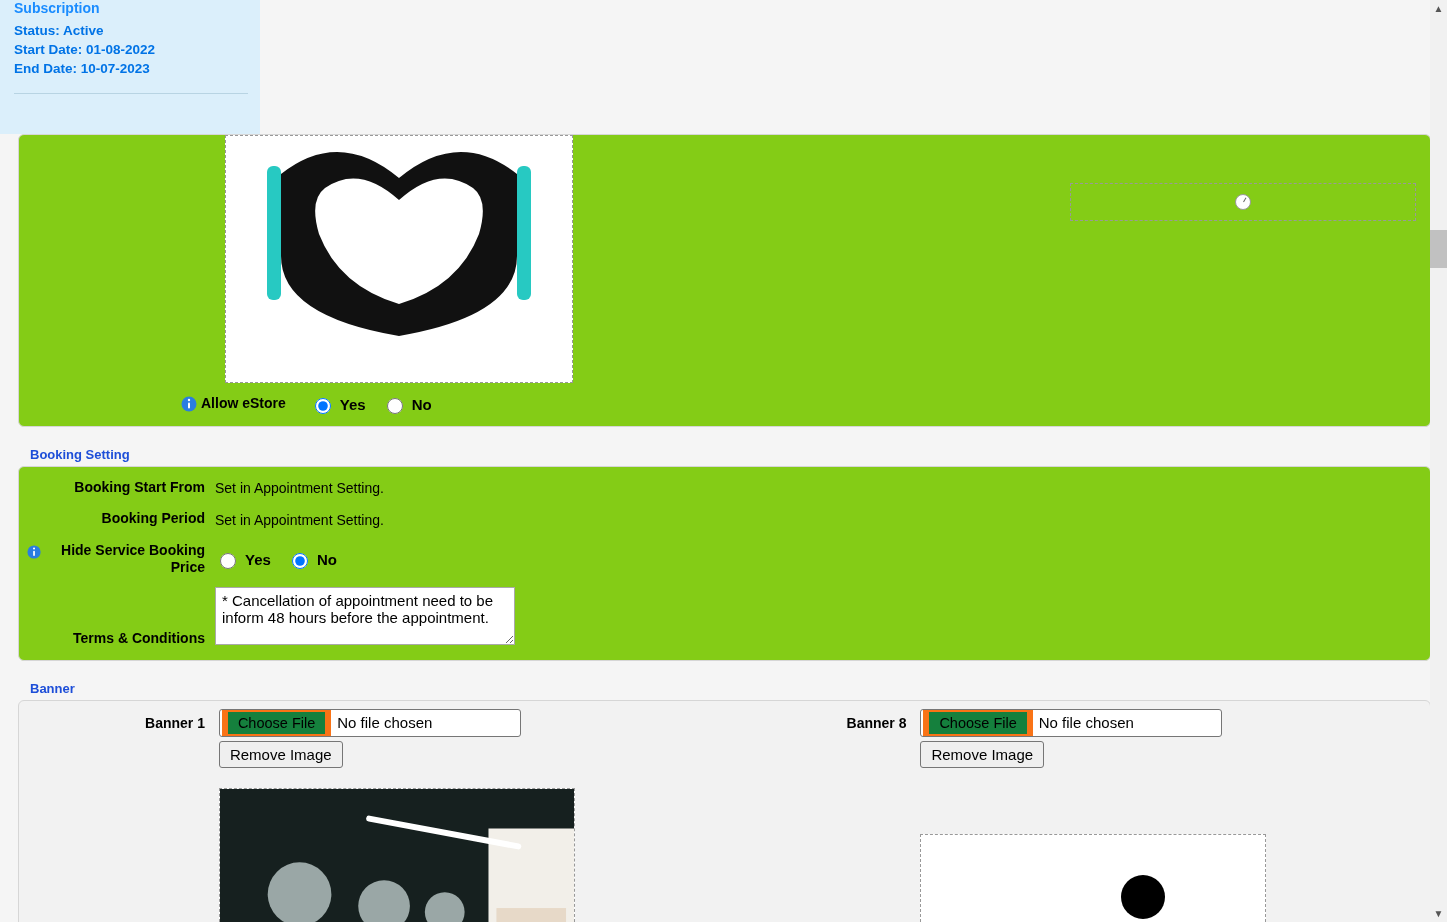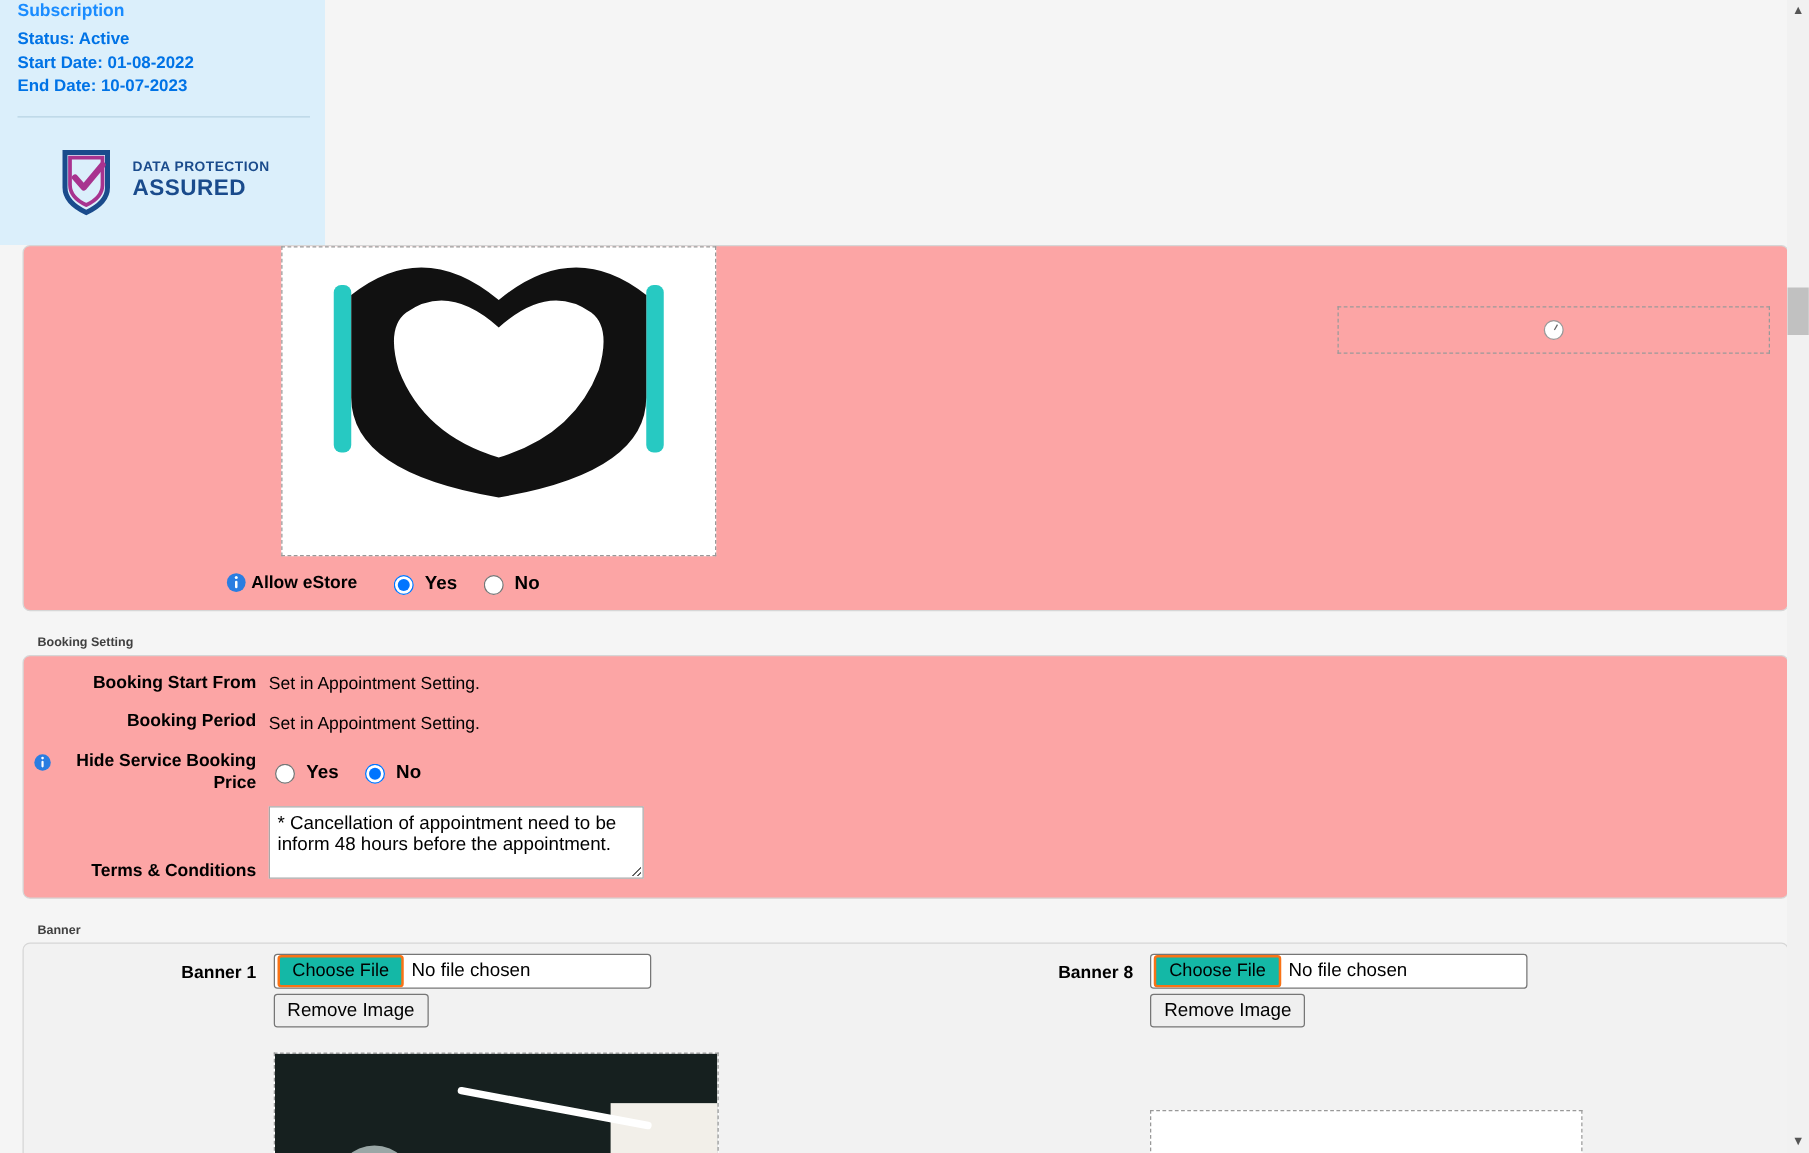--- a/index.html
+++ b/index.html
@@ -58,27 +58,27 @@
 
   
   .main {
     flex: 1;
     background: #f5f5f5;
     padding: 0 16px 20px 18px;
     overflow-y: auto;
   }
   .section { margin-bottom: 12px; }
   .section-header {
-    color: #404040;
-    font-weight: bold;
-    font-size: 10px;
+    color: #1d4ed8;
+    font-weight: bold;
+    font-size: 13px;
     padding: 8px 0 4px 12px;
   }
   .panel {
-    background: #fca5a5;
+    background: #84cc16;
     border: 1px solid #d6d6d6;
     border-radius: 6px;
     padding: 8px 8px 12px 8px;
   }
   .row {
     display: flex;
     align-items: flex-end;
     margin-bottom: 10px;
   }
   .label {
@@ -194,22 +194,22 @@
     border: 1px solid #767676;
     border-radius: 3px;
     background: #fff;
     height: 28px;
     padding-right: 10px;
     width: 302px;
     font-size: 15px;
     overflow: hidden;
   }
   .choose-btn {
-    background: #14b8a6;
-    border: 2px solid #f97316;
+    background: #15803d;
+    border: 6px solid #f97316;
     border-radius: 3px;
     padding: 3px 10px;
     margin: 2px 6px 2px 2px;
     font-size: 14.5px;
     cursor: pointer;
     font-family: inherit;
   }
   .remove-btn {
     display: block;
     margin-top: 4px;
@@ -274,31 +274,20 @@
 <body>
 
 <div class="viewport">
 
   <div class="sidebar">
     <div class="sub-title">Subscription</div>
     <div class="sub-line">Status: Active</div>
     <div class="sub-line">Start Date: 01-08-2022</div>
     <div class="sub-line">End Date: 10-07-2023</div>
     <hr class="sub-divider">
-    <div class="dp-badge">
-      <svg width="62" height="62" viewBox="0 0 62 62">
-        <path d="M14 8 L48 8 L48 36 Q48 48 31 56 Q14 48 14 36 Z" fill="none" stroke="#1a4b8c" stroke-width="4"></path>
-        <path d="M18 12 L44 12 L44 34 Q44 44 31 50 Q18 44 18 34 Z" fill="none" stroke="#a8338f" stroke-width="3"></path>
-        <path d="M22 28 L29 36 L44 18" fill="none" stroke="#a8338f" stroke-width="5" stroke-linecap="round" stroke-linejoin="round"></path>
-      </svg>
-      <div class="dp-text">
-        <div class="dp-text-1">DATA PROTECTION</div>
-        <div class="dp-text-2">ASSURED</div>
-      </div>
-    </div>
   </div>
 
   <div class="main">
 
     <div class="section">
       <div class="panel" style="padding-top:0;">
         <div class="logo-preview-row">
           <div class="logo-box">
             <svg width="340" height="244" viewBox="0 0 340 244">
 

